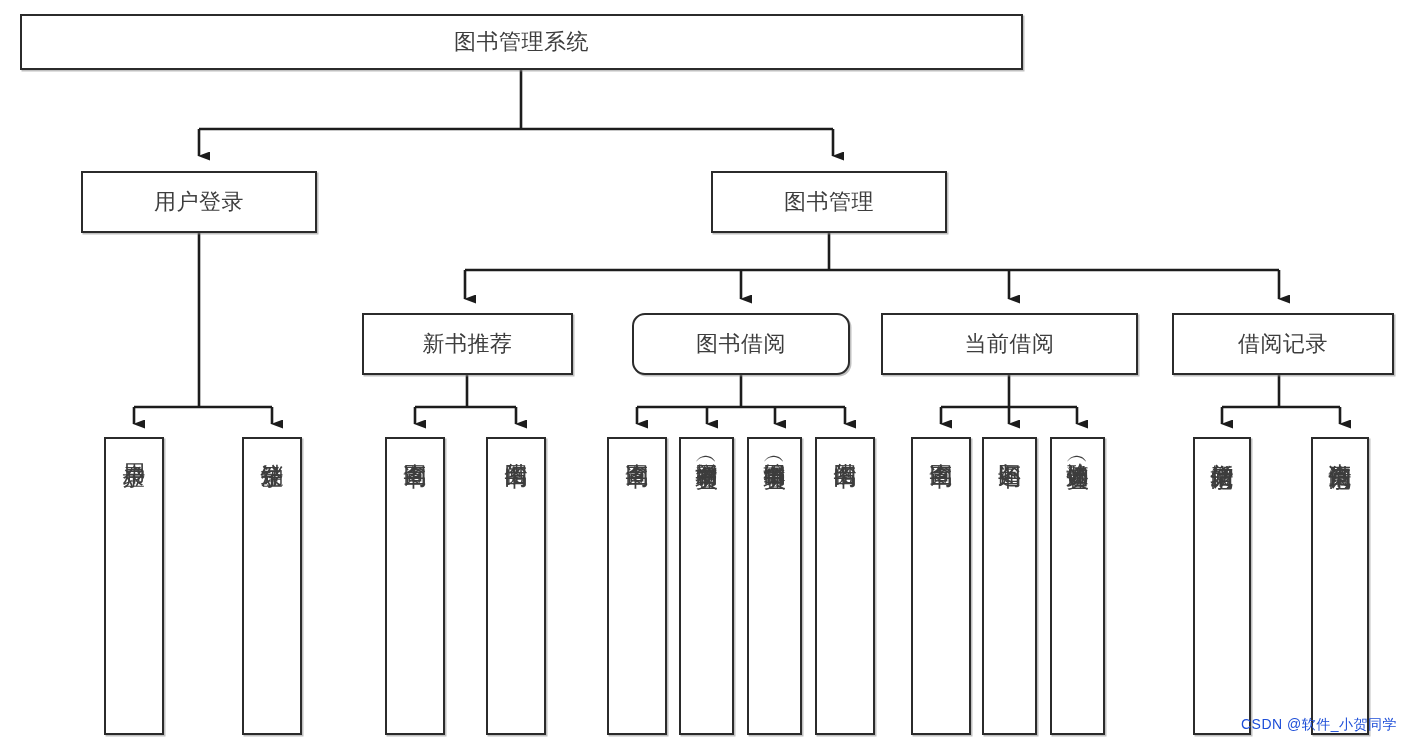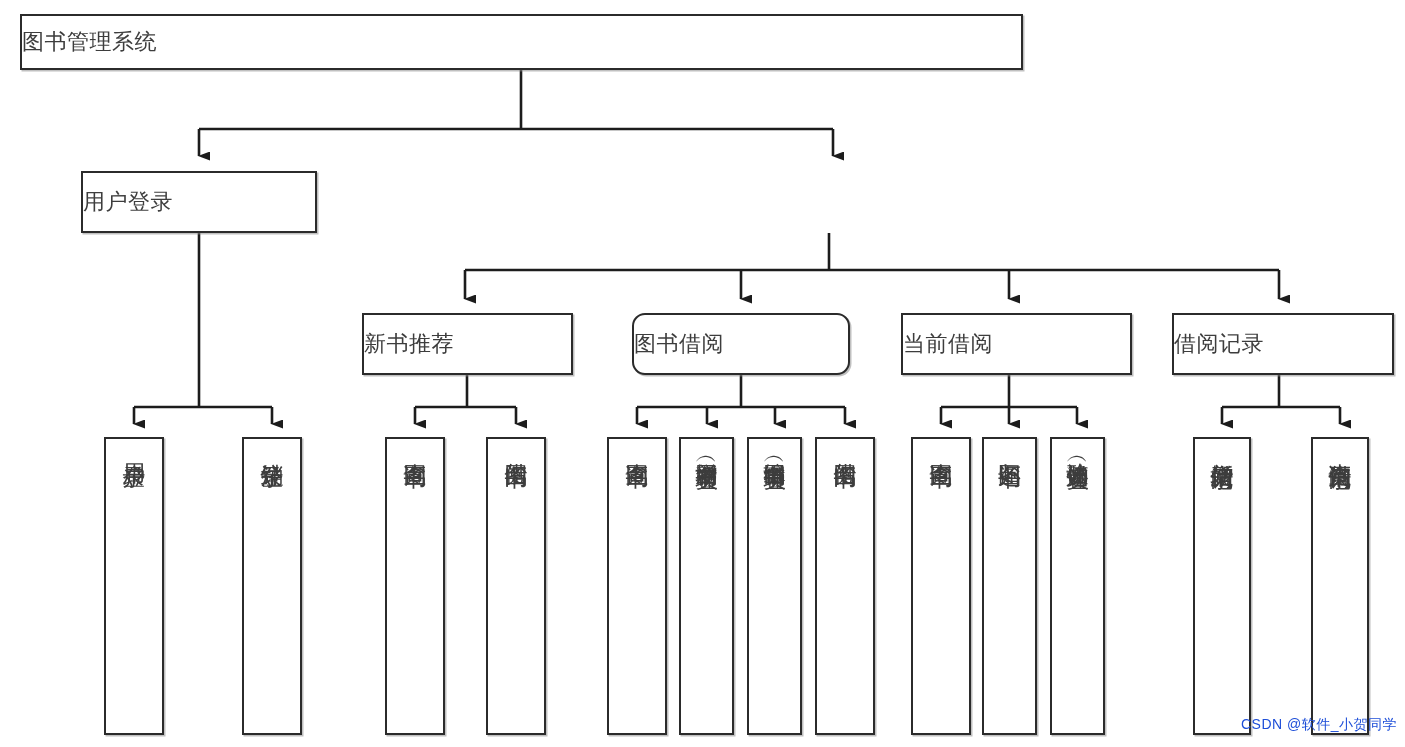--- a/index.html
+++ b/index.html
@@ -19,21 +19,21 @@
   }
   
   .node {
     position: absolute;
     box-sizing: border-box;
     background: #ffffff;
     border: 2.5px solid #2b2b2b;
     box-shadow: 1.5px 1.5px 0 0 rgba(140,140,140,0.55);
     display: flex;
     align-items: center;
-    justify-content: flex-start;
+    justify-content: center;
     z-index: 3;
   }
   .node .label {
     color: #3d3d3d;
     font-size: 22px;
     line-height: 1.12;
     letter-spacing: 0.5px;
     white-space: nowrap;
     text-align: center;
   }
@@ -130,30 +130,33 @@
   </svg>
 
   <div class="node" style="left:20px; top:14px; width:1003px; height:56px;">
     <span class="label">图书管理系统</span>
   </div>
 
   <div class="node" style="left:81px; top:171px; width:236px; height:62px;">
     <span class="label">用户登录</span>
   </div>
 
+  <div class="node" style="left:711px; top:171px; width:236px; height:62px;">
+    <span class="label">图书管理</span>
+  </div>
 
   <div class="node" style="left:362px; top:313px; width:211px; height:62px;">
     <span class="label">新书推荐</span>
   </div>
 
   <div class="node" style="left:632px; top:313px; width:218px; height:62px;border-radius:13px;">
     <span class="label">图书借阅</span>
   </div>
 
-  <div class="node" style="left:901px; top:313px; width:231px; height:62px;">
+  <div class="node" style="left:881px; top:313px; width:257px; height:62px;">
     <span class="label">当前借阅</span>
   </div>
 
   <div class="node" style="left:1172px; top:313px; width:222px; height:62px;">
     <span class="label">借阅记录</span>
   </div>
 
   <div class="node vertical" style="left:104px; top:437px; width:60px; height:298px;">
     <span class="label">用户登录</span>
   </div>

